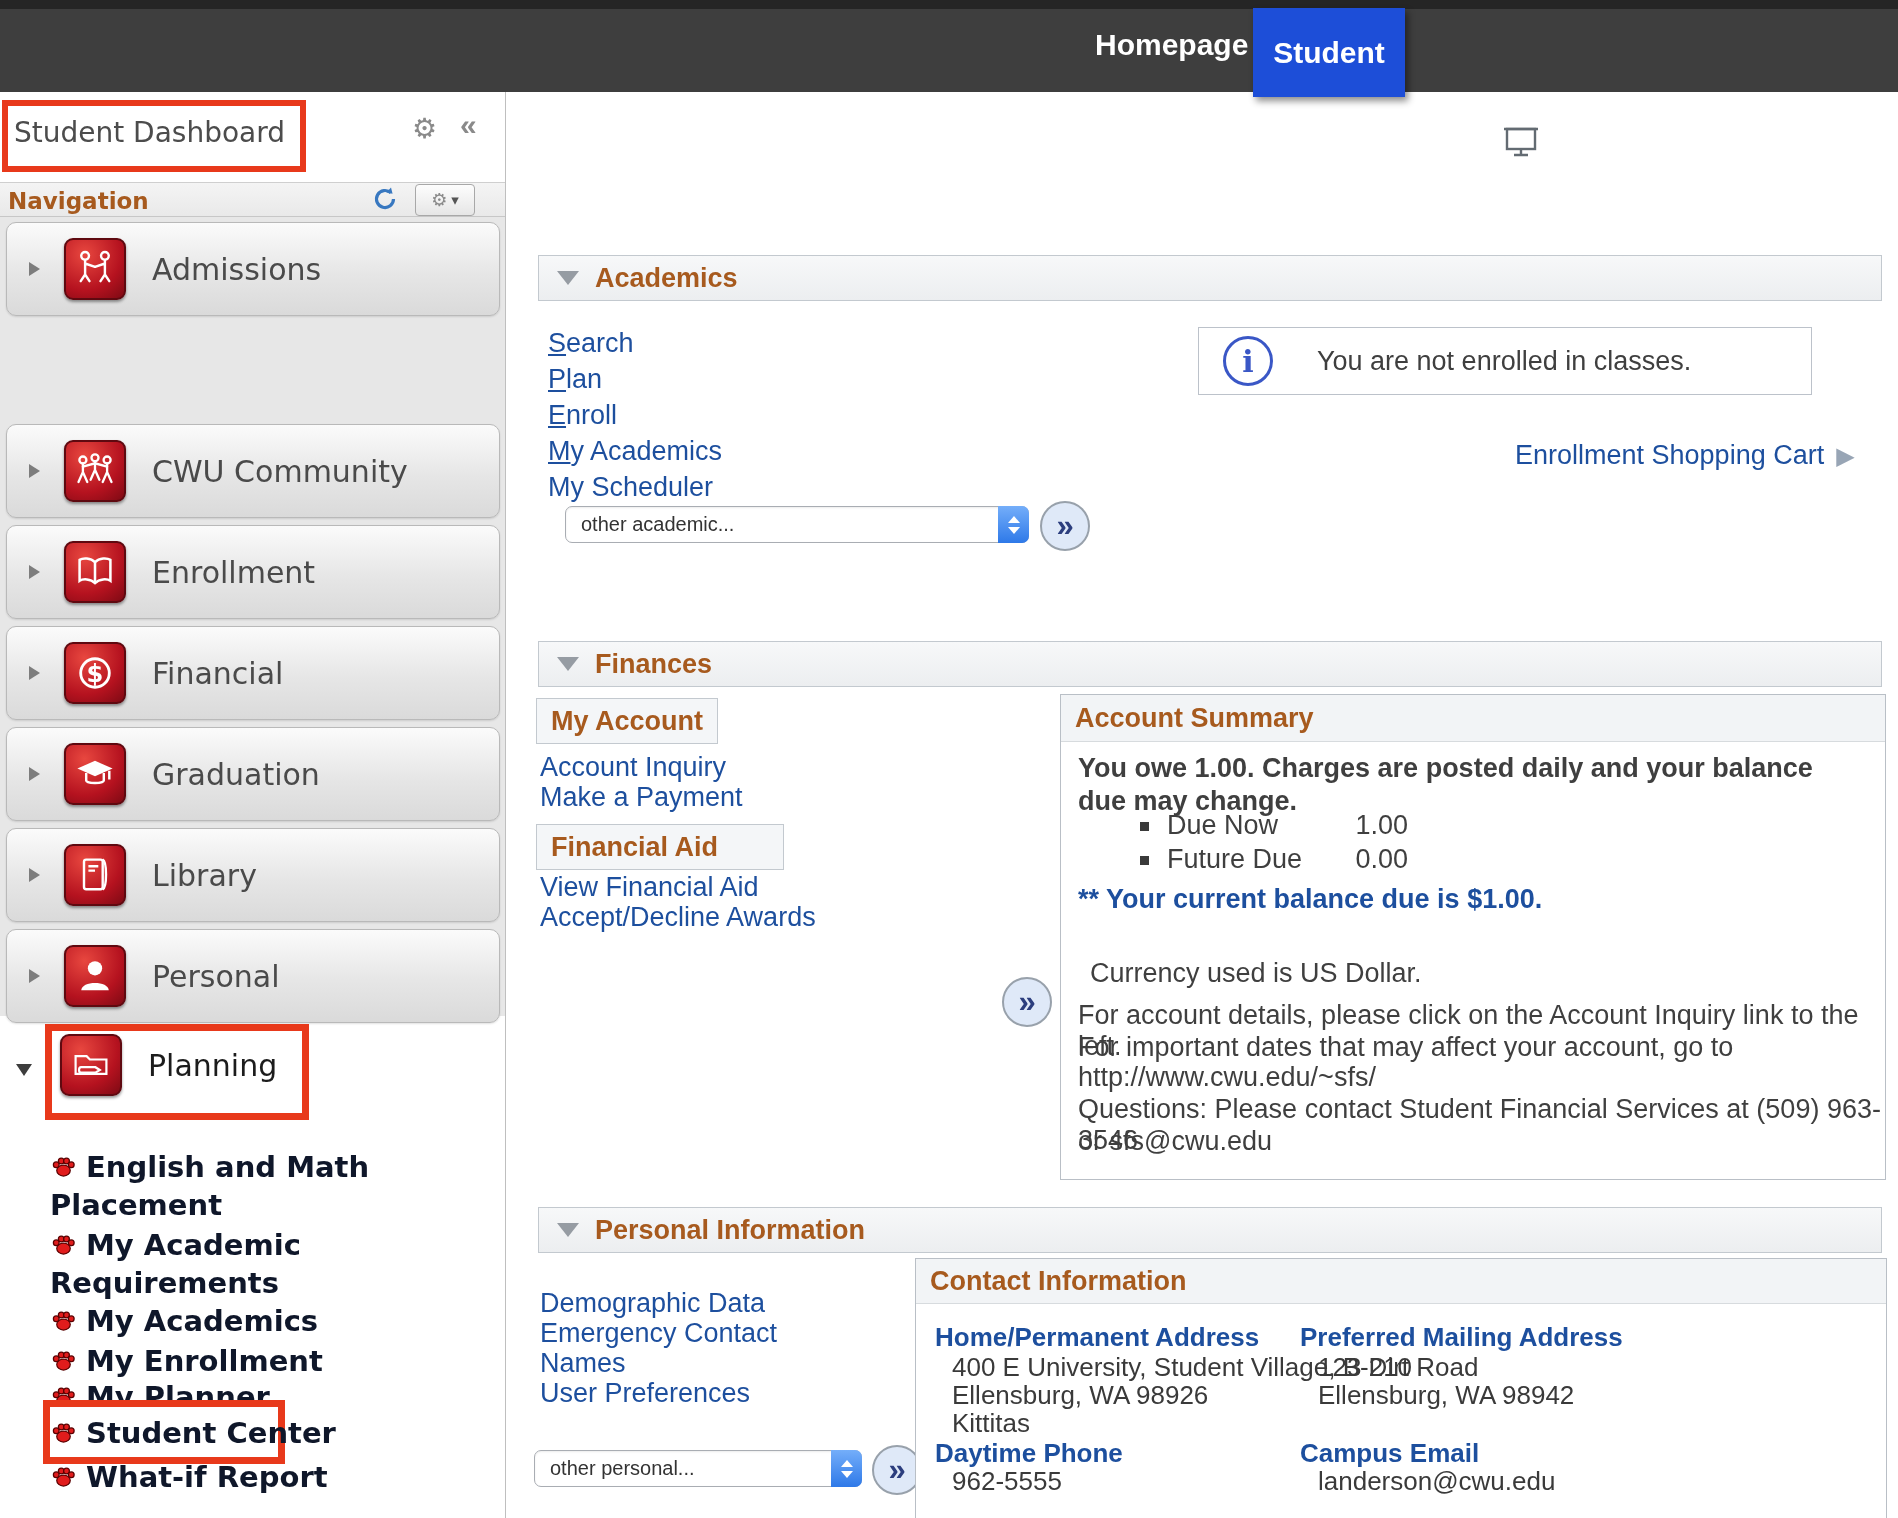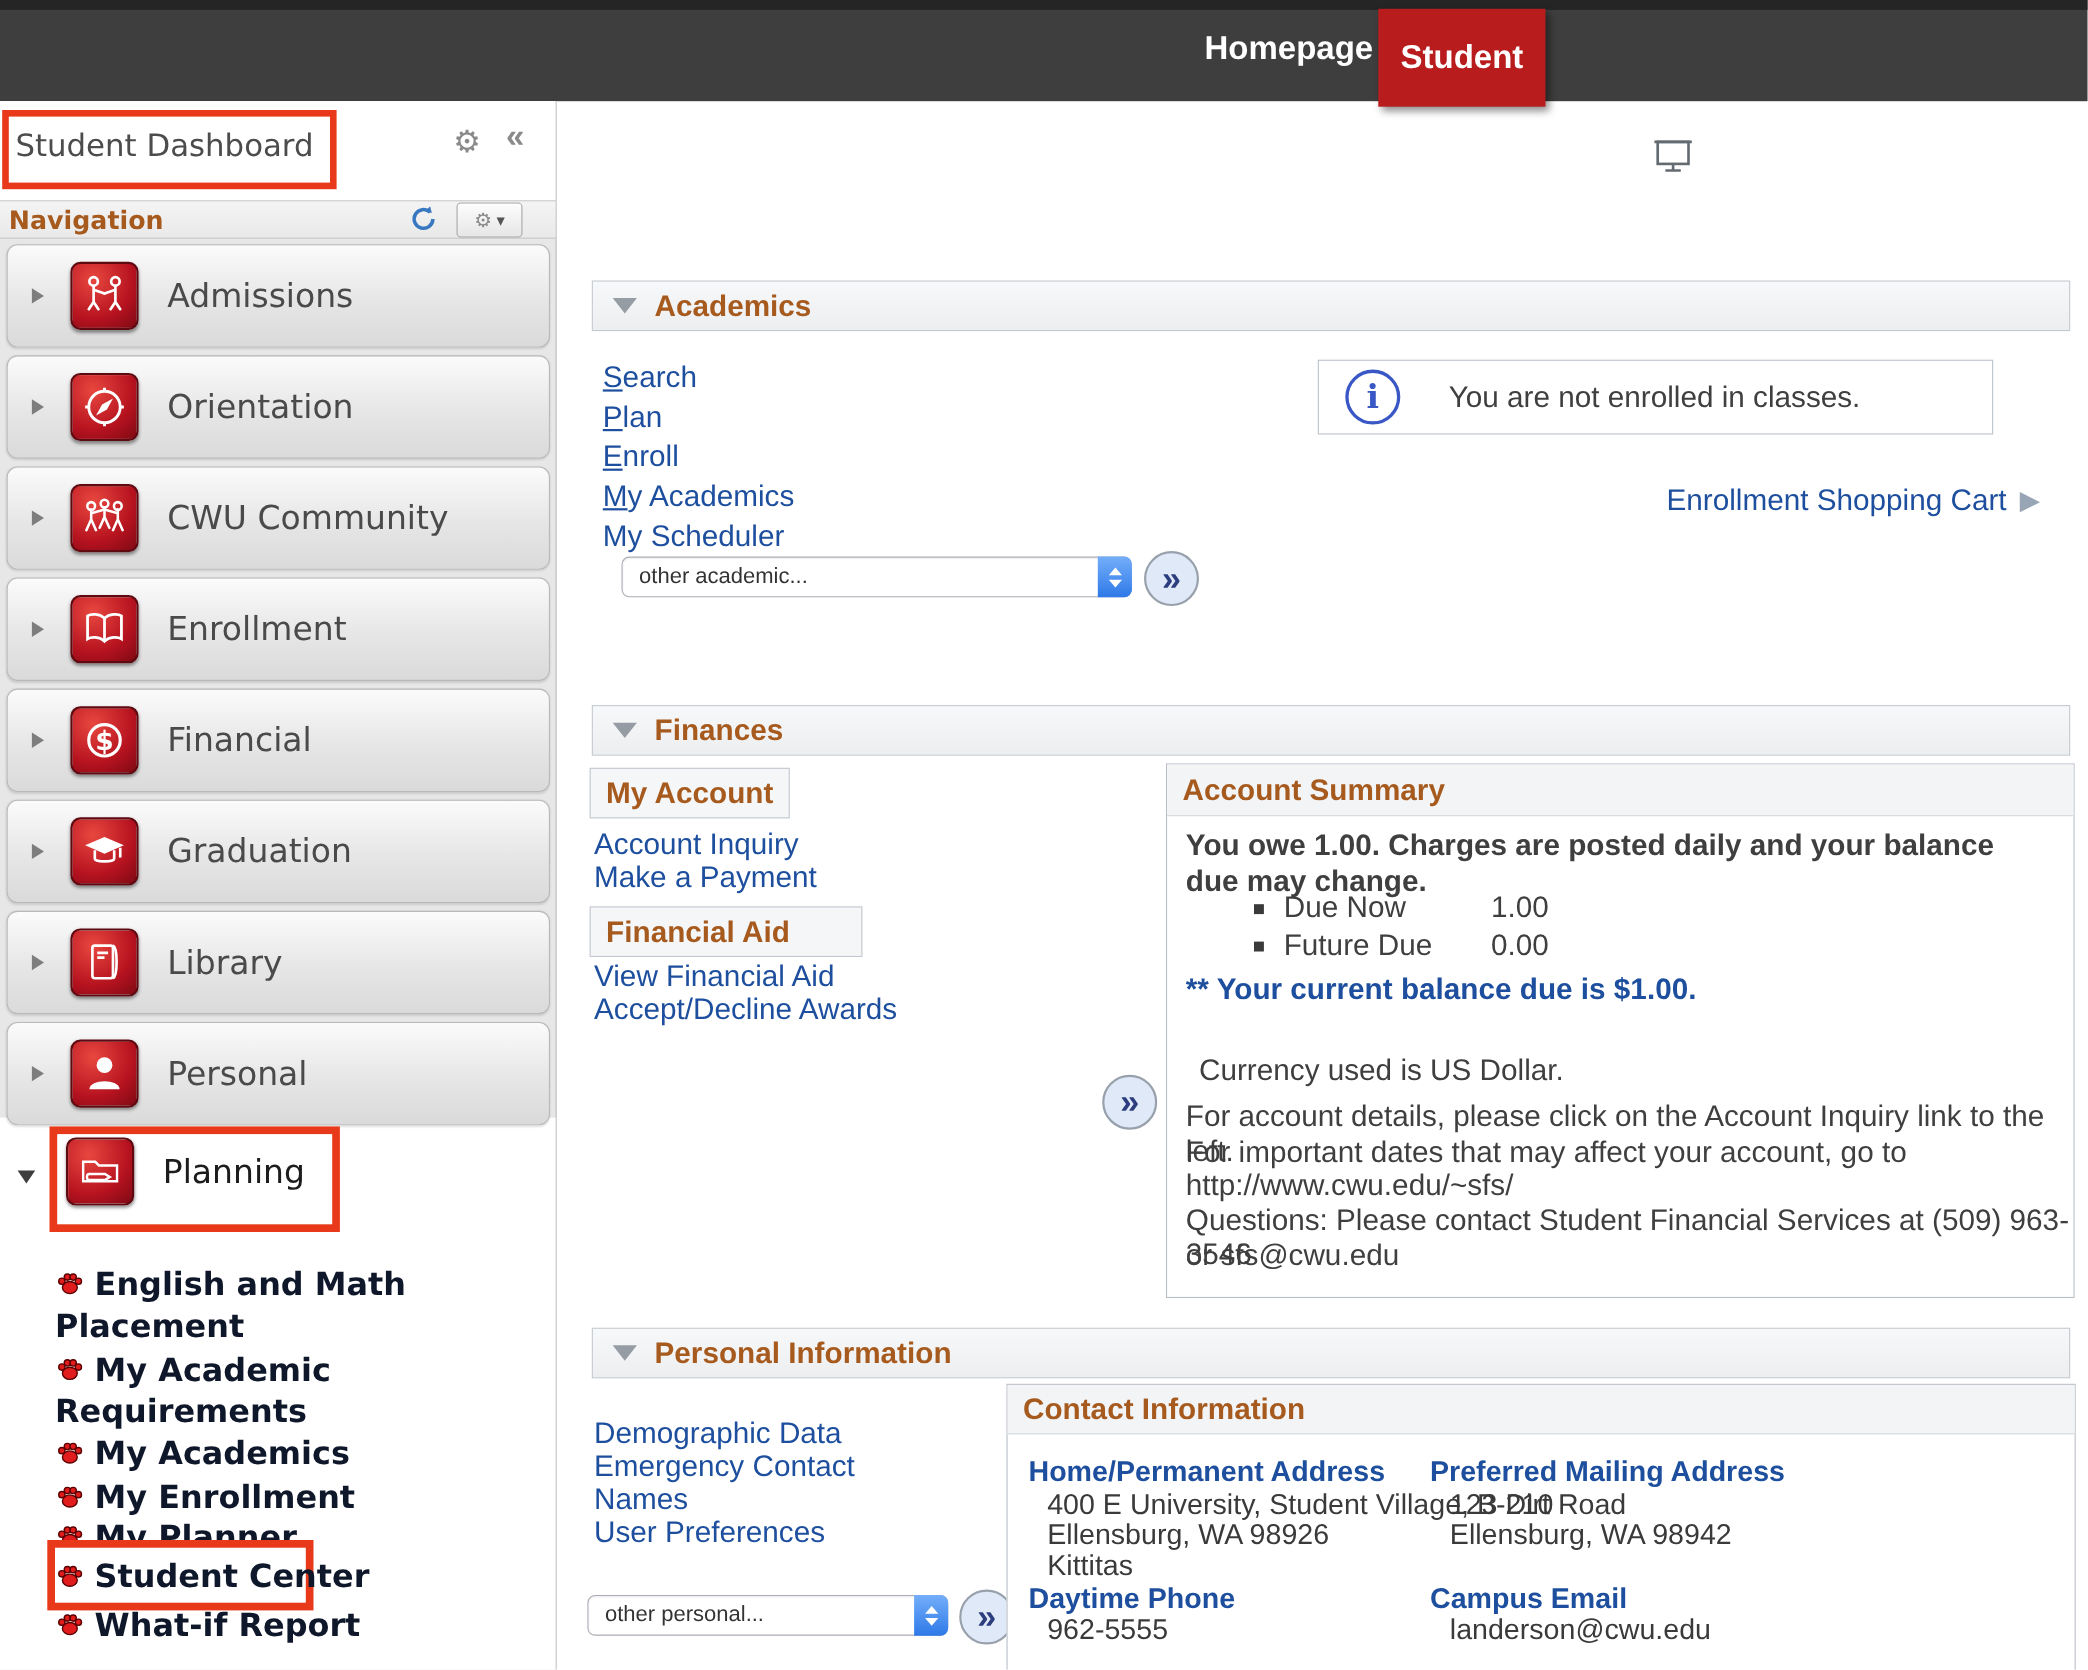--- a/index.html
+++ b/index.html
@@ -4,21 +4,21 @@
 <style>
   html,body{margin:0;padding:0;background:#fff;}
   #screen{position:relative;width:1898px;height:1518px;overflow:hidden;background:#fff;
           font-family:"Liberation Sans",sans-serif;}
   .abs{position:absolute;}
 
   
   .topbar{left:0;top:0;width:1898px;height:92px;background:#3e3e3e;}
   .topstrip{left:0;top:0;width:1898px;height:9px;background:#252525;}
   .toptab{color:#fff;font-size:30px;font-weight:bold;}
-  .student-tab{left:1253px;top:8px;width:152px;height:89px;background:#b91c1c;
+  .student-tab{left:1253px;top:8px;width:152px;height:89px;background:#1d4ed8;
                display:flex;align-items:center;justify-content:center;
                box-shadow:3px 4px 7px rgba(0,0,0,.45);}
 
   
   .sidebar-bg{left:0;top:92px;width:505px;height:1426px;background:#e7e7e7;border-right:1px solid #bfbfbf;}
   .sidebar-top{left:0;top:92px;width:505px;height:90px;background:#fff;}
   .sidebar-lower{left:0;top:1016px;width:505px;height:502px;background:#fff;}
   .navheadbar{left:0;top:182px;width:505px;height:33px;background:linear-gradient(#f4f4f4,#e9e9e9);
               border-top:1px solid #cfcfcf;border-bottom:1px solid #c7c7c7;}
   .navhead{left:8px;top:188px;font-size:23px;font-weight:bold;color:#a75a1e;font-family:"DejaVu Sans",sans-serif;}
@@ -127,33 +127,20 @@
         <circle cx="11" cy="8" r="3.5"></circle>
             <path d="M11 12v13M7 31l4-6 4 6M11 15l9 3"></path>
         <circle cx="29" cy="8" r="3.5"></circle>
             <path d="M29 12v13M25 31l4-6 4 6M29 15l-9 3"></path>
           </g>
         </svg>
     </span>
     <span class="nlabel">Admissions</span>
   </div>
 
-  <div class="navitem" style="top:323px;">
-    <span class="tri-r"></span>
-    <span class="tile">
-      <svg viewBox="0 0 40 40">
-          <g stroke="#fff" stroke-width="2.4" fill="none">
-        <circle cx="20" cy="20" r="13"></circle>
-            <path d="M20 4v3M20 33v3M4 20h3M33 20h3"></path>
-        <path d="M27 13l-5 9-9 5 5-9z" fill="#fff" stroke="none"></path>
-          </g>
-        </svg>
-    </span>
-    <span class="nlabel">Orientation</span>
-  </div>
 
   <div class="navitem" style="top:424px;">
     <span class="tri-r"></span>
     <span class="tile">
       <svg viewBox="0 0 40 40">
           <g stroke="#fff" stroke-width="2.1" fill="none" stroke-linecap="round">
         <circle cx="9" cy="10" r="3.2"></circle>
             <path d="M9 13v8M5 30l4-9 4 9"></path>
         <circle cx="20" cy="8" r="3.2"></circle>
             <path d="M20 11v8M16 28l4-9 4 9"></path>

